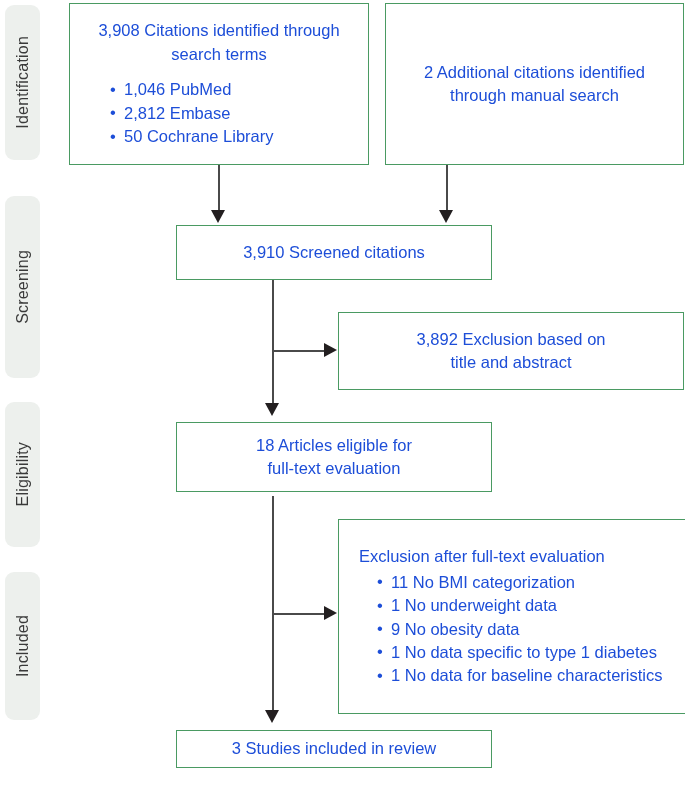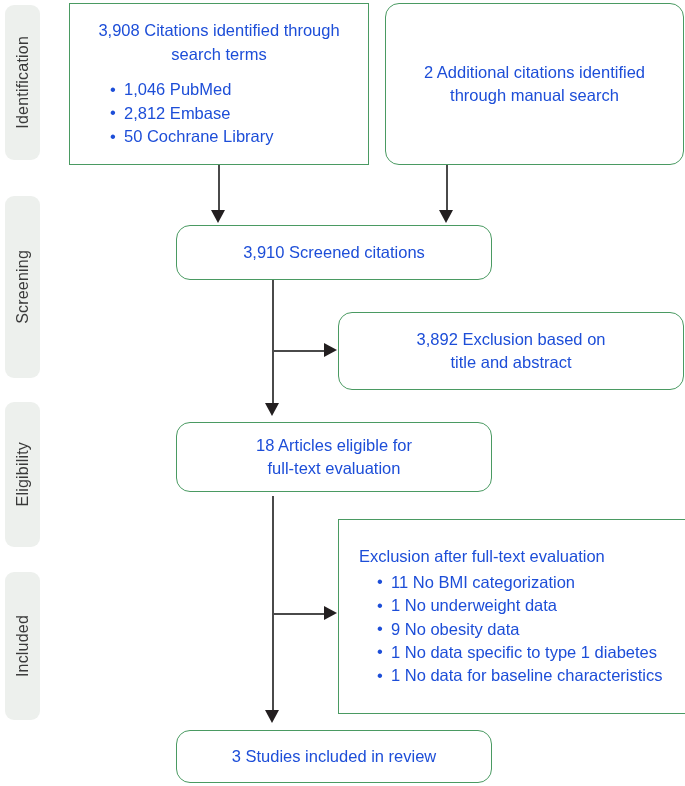--- a/index.html
+++ b/index.html
@@ -48,21 +48,20 @@
     color: #1d4ed8;
     font-size: 16.5px;
     line-height: 1.42;
     display: flex;
     flex-direction: column;
     justify-content: center;
   }
   .flow-box.center-text {
     align-items: center;
     text-align: center;
-    border-radius: 14px;
   }
   .box-head {
     white-space: pre-line;
   }
   .box-head.indent-wrap {
     text-align: center;
   }
   .bullets {
     list-style: none;
     margin: 0;
@@ -180,17 +179,17 @@
     <div class="box-head">Exclusion after full-text evaluation</div>
     <ul class="bullets" style="margin-top:2px;padding-left:18px;">
       <li>11 No BMI categorization</li>
       <li>1 No underweight data</li>
       <li>9 No obesity data</li>
       <li>1 No data specific to type 1 diabetes</li>
       <li>1 No data for baseline characteristics</li>
     </ul>
   </div>
 
-  <div class="flow-box center-text" style="left:176px;top:730px;width:316px;height:53px;">
+  <div class="flow-box center-text" style="left:176px;top:730px;width:316px;height:38px;">
     <div class="box-head">3 Studies included in review</div>
   </div>
 
 </div>
 
 </body></html>

